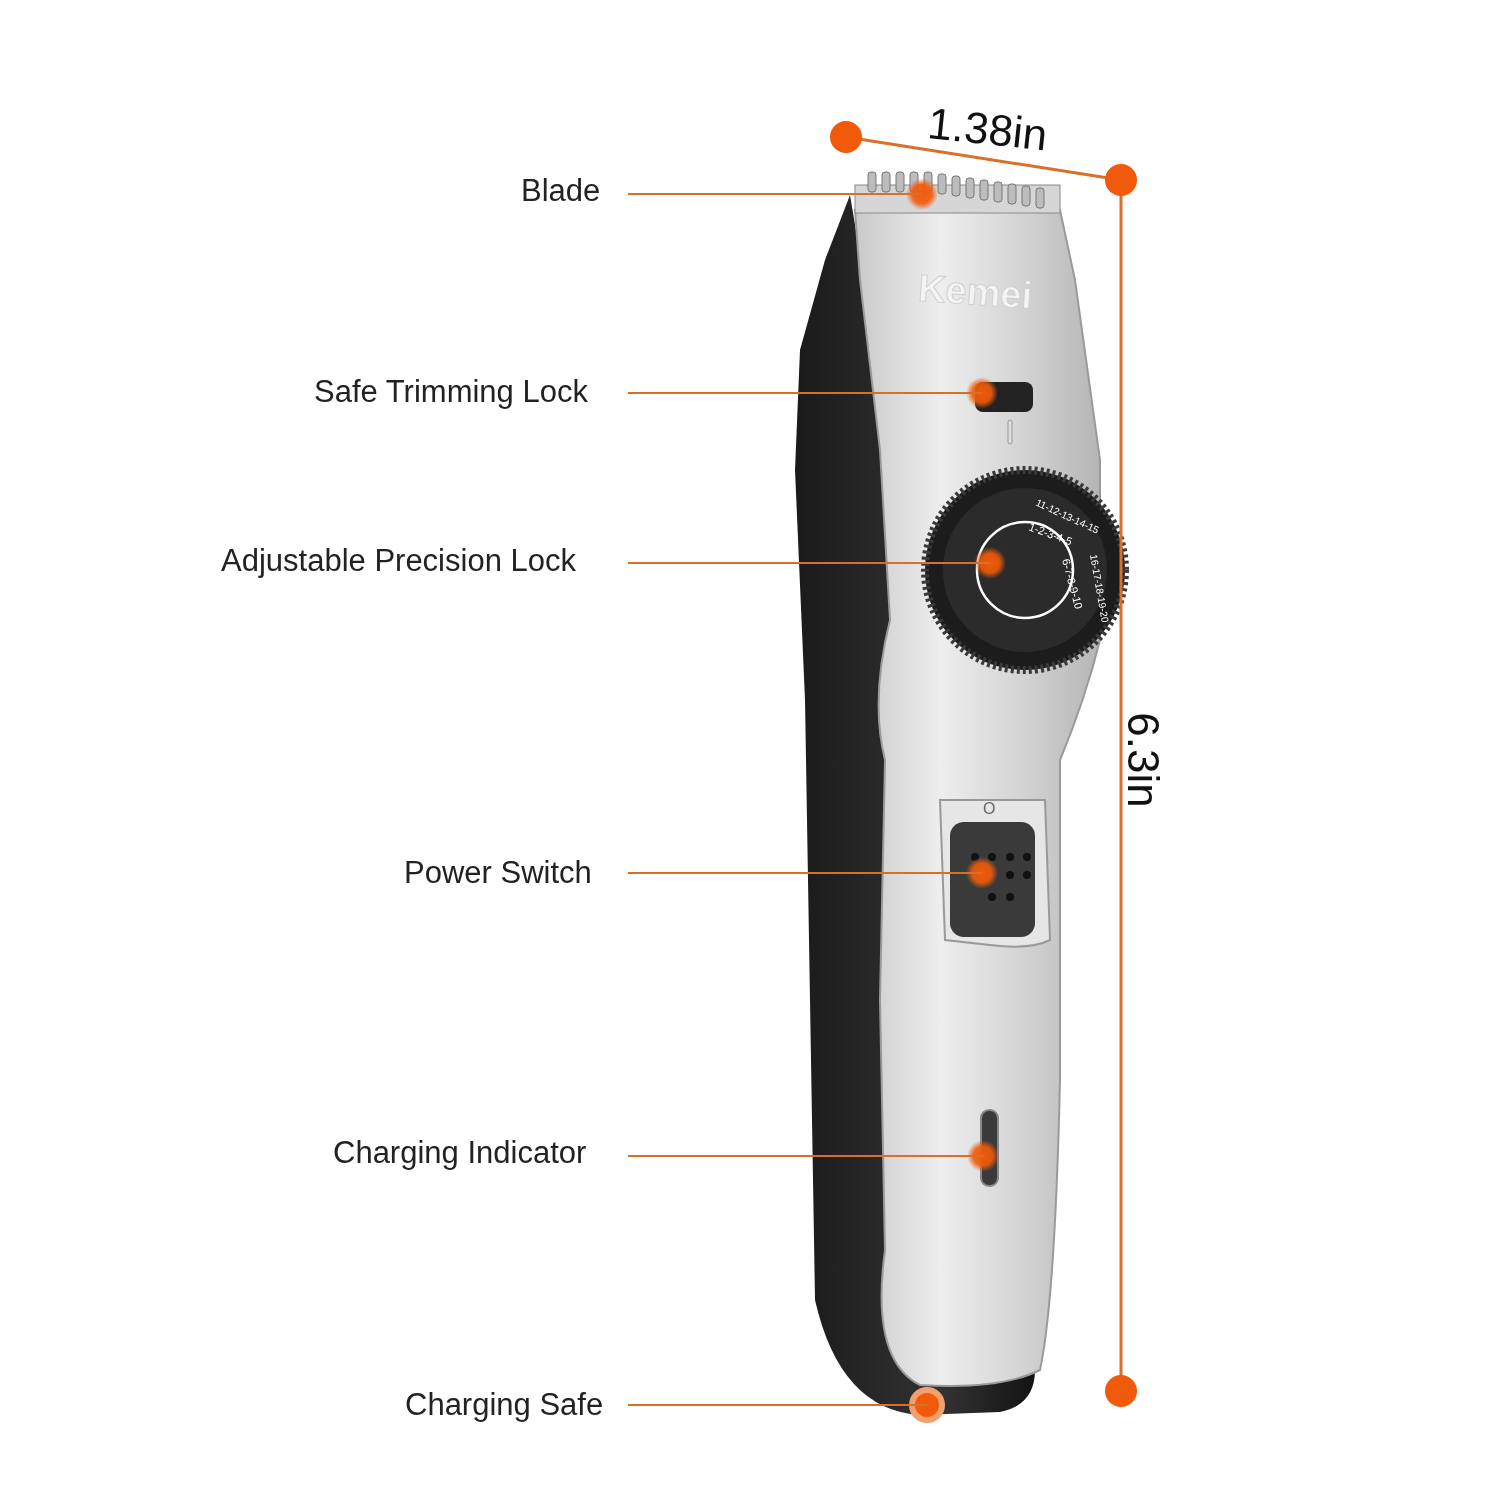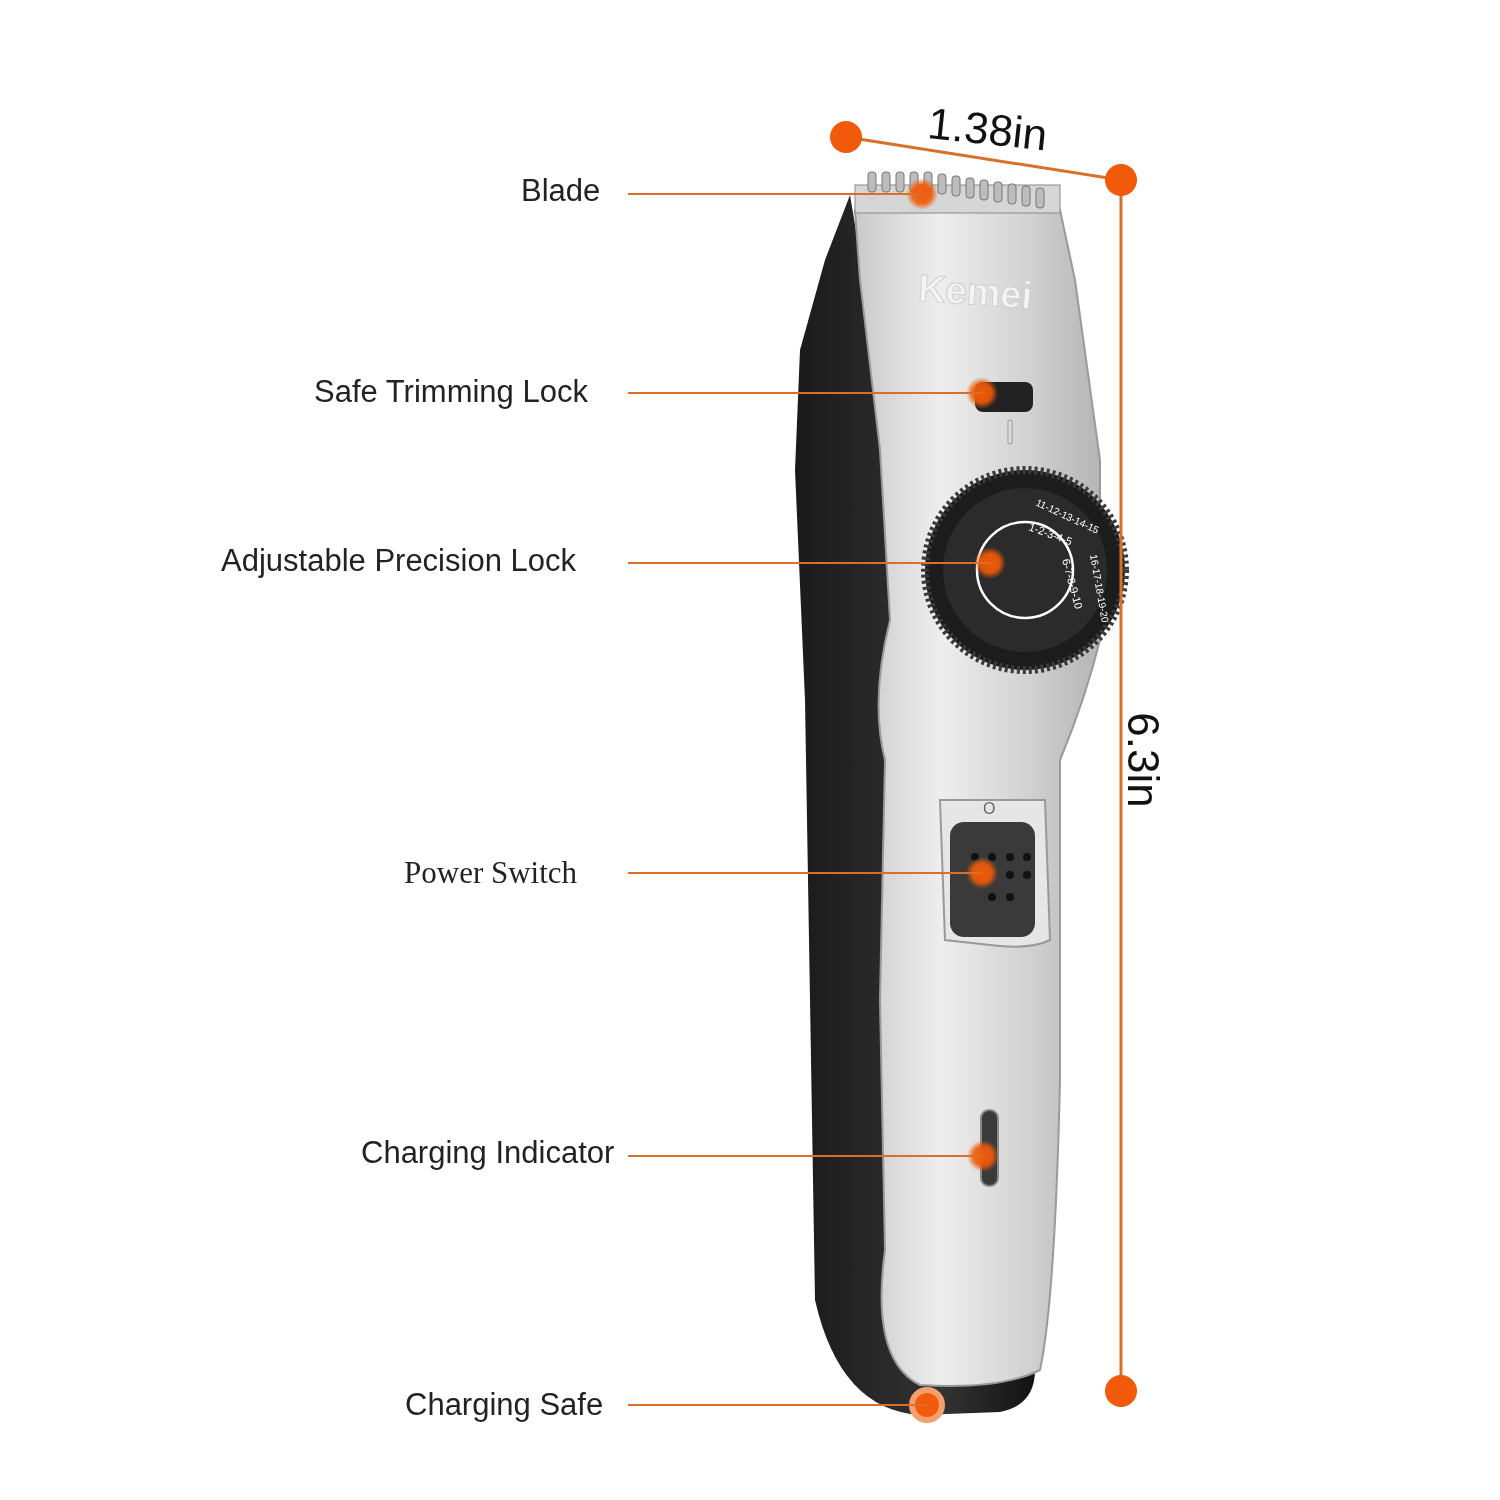--- a/index.html
+++ b/index.html
@@ -109,18 +109,18 @@
 <div class="leader" style="left:628px; top:193px; width:294px;"></div>
 <div class="leader" style="left:628px; top:392px; width:354px;"></div>
 <div class="leader" style="left:628px; top:562px; width:362px;"></div>
 <div class="leader" style="left:628px; top:872px; width:354px;"></div>
 <div class="leader" style="left:628px; top:1155px; width:355px;"></div>
 <div class="leader" style="left:628px; top:1404px; width:299px;"></div>
 
 <div class="label" style="left:521px; top:175px;">Blade</div>
 <div class="label" style="left:314px; top:376px;">Safe Trimming Lock</div>
 <div class="label" style="left:221px; top:545px;">Adjustable Precision Lock</div>
-<div class="label" style="left:404px; top:857px;font-family:Liberation Serif, serif;">Power Switch</div>
-<div class="label" style="left:333px; top:1137px;margin-left:28px;">Charging Indicator</div>
+<div class="label" style="left:404px; top:857px;">Power Switch</div>
+<div class="label" style="left:333px; top:1137px;">Charging Indicator</div>
 <div class="label" style="left:405px; top:1389px;">Charging Safe</div>
 
 <div class="dim-text" style="left:928px; top:98px; transform:rotate(6deg); transform-origin:left center;">1.38in</div>
 <div class="dim-text" style="left:1095px; top:735px; transform:rotate(90deg); transform-origin:center center;">6.3in</div>
 
 </body></html>

